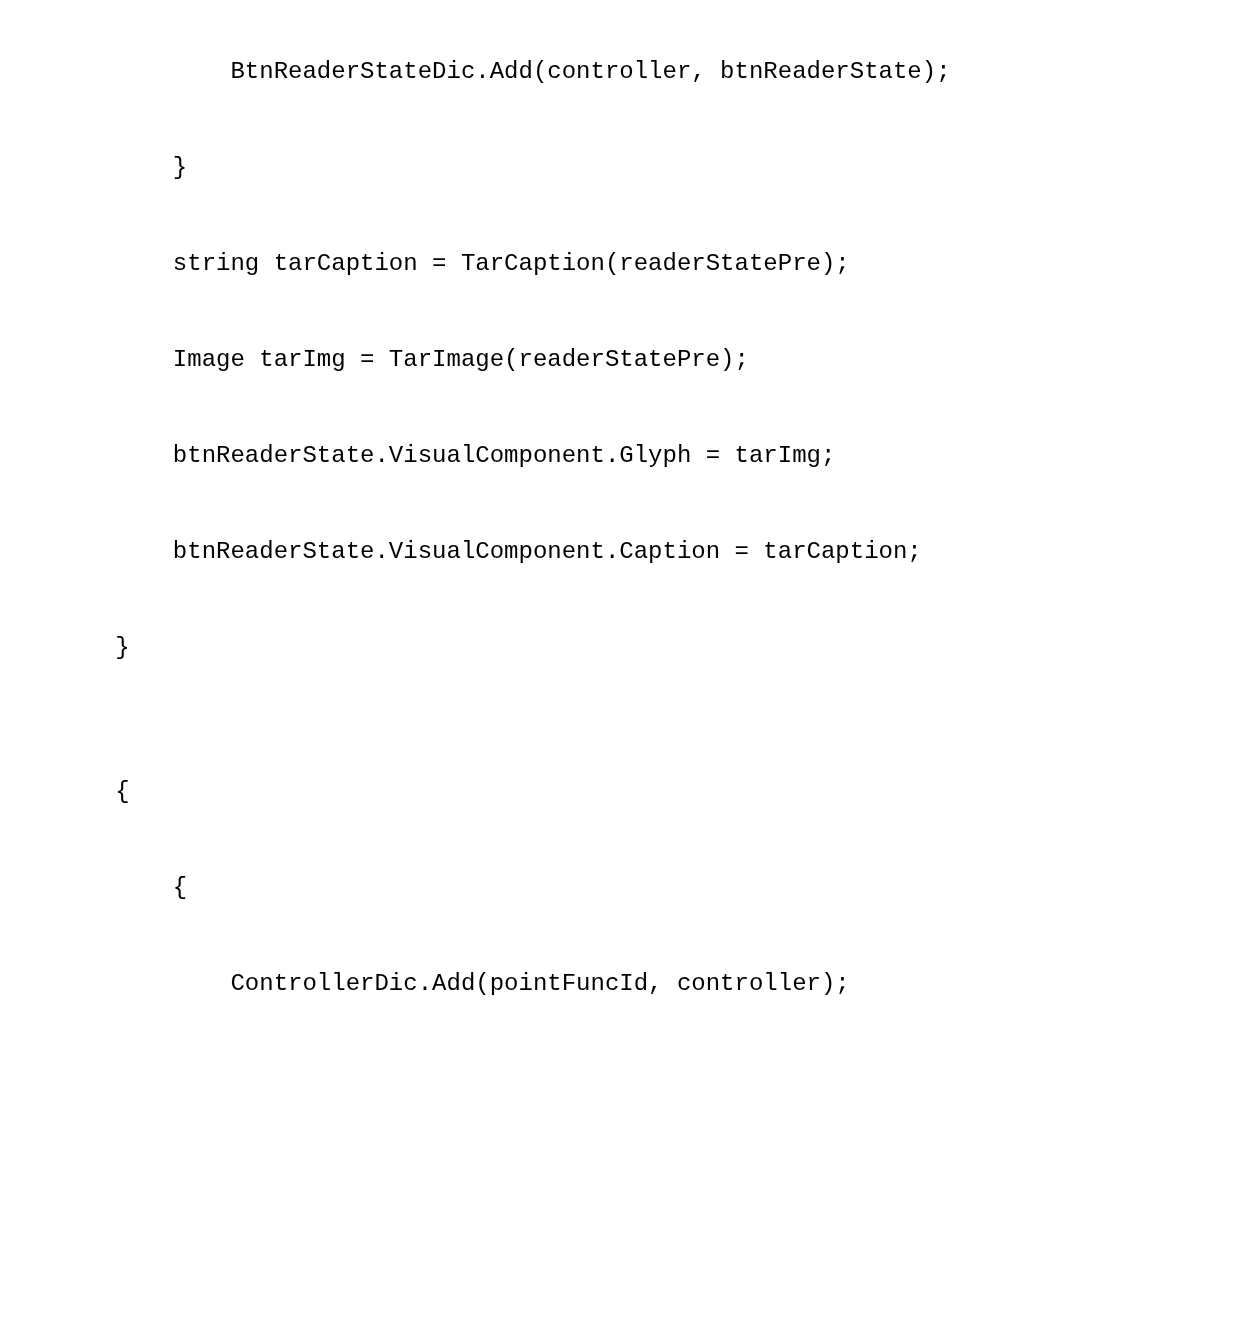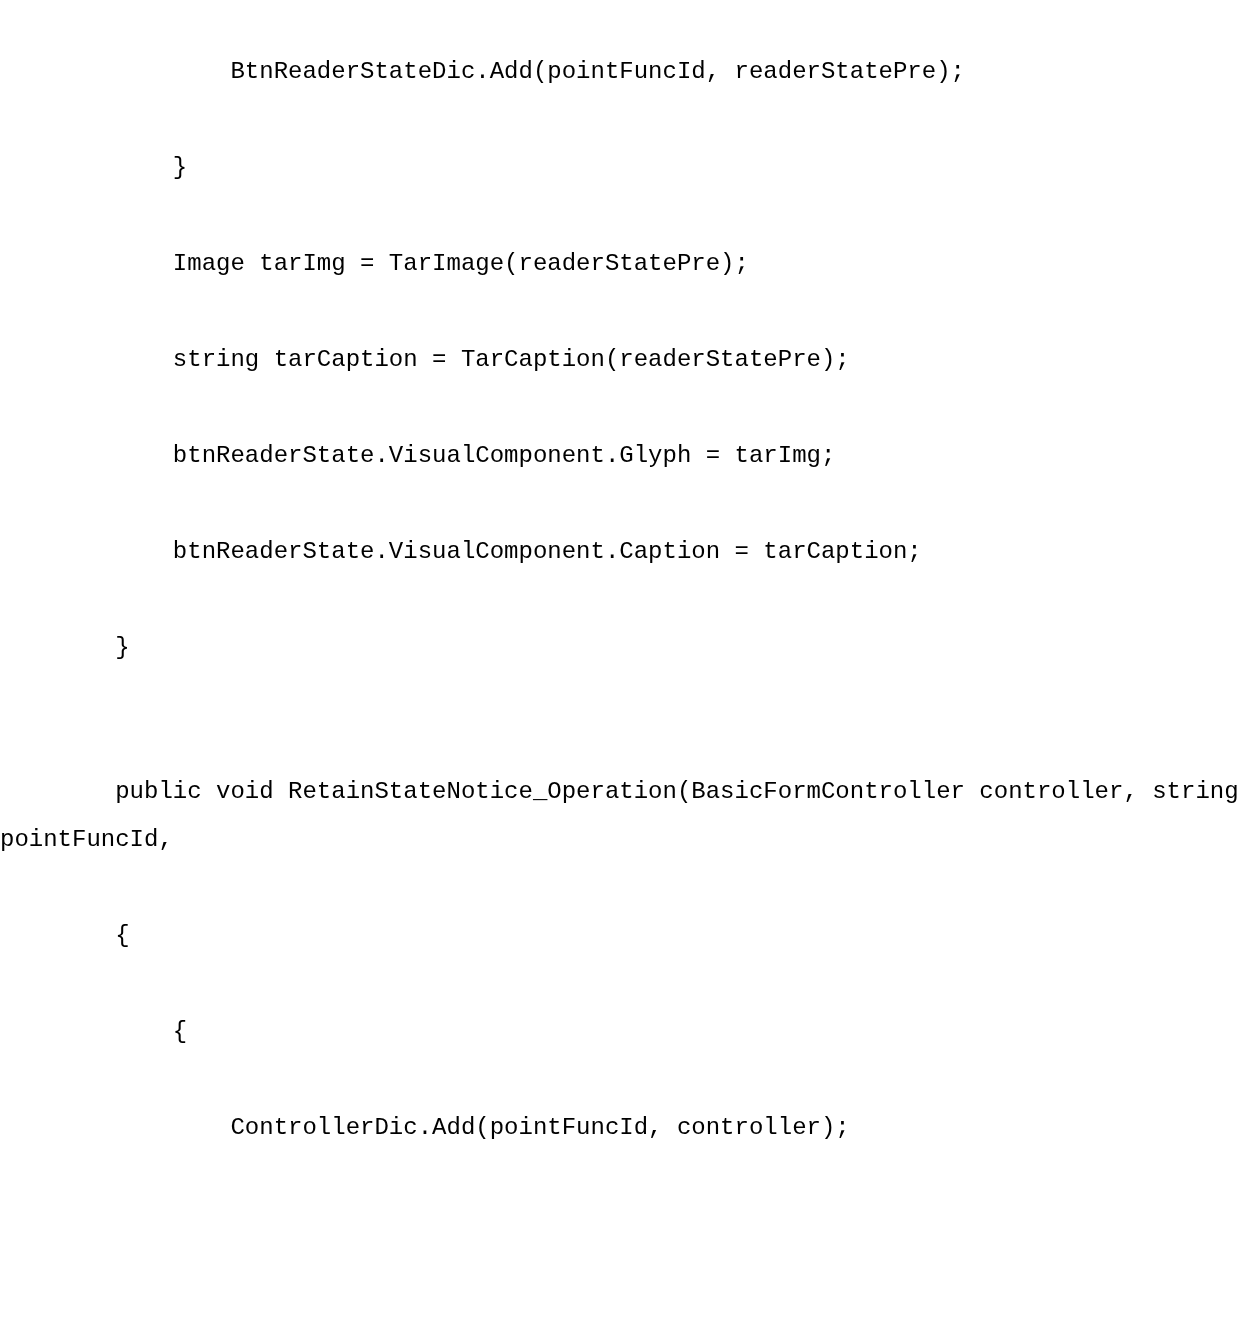--- a/index.html
+++ b/index.html
@@ -23,29 +23,28 @@
     .code-line {
       display: block;
       white-space: pre-wrap;
       word-break: break-all;
     }
   </style>
 </head>
 <body>
 
 <div class="code-block">
-<span class="code-line">                BtnReaderStateDic.Add(pointFuncId, readerStatePre);</span>
+<span class="code-line">                BtnReaderStateDic.Add(controller, btnReaderState);</span>
 <span class="code-line">            }</span>
+<span class="code-line">            string tarCaption = TarCaption(readerStatePre);</span>
 <span class="code-line">            Image tarImg = TarImage(readerStatePre);</span>
-<span class="code-line">            string tarCaption = TarCaption(readerStatePre);</span>
 <span class="code-line">            btnReaderState.VisualComponent.Glyph = tarImg;</span>
 <span class="code-line">            btnReaderState.VisualComponent.Caption = tarCaption;</span>
 <span class="code-line">        }</span>
 <span class="code-line"></span>
-<span class="code-line">        public void RetainStateNotice_Operation(BasicFormController controller, string pointFuncId,</span>
 <span class="code-line">        {</span>
 <span class="code-line">            {</span>
 <span class="code-line">                ControllerDic.Add(pointFuncId, controller);</span>
 
 
 
 
 
 
 

